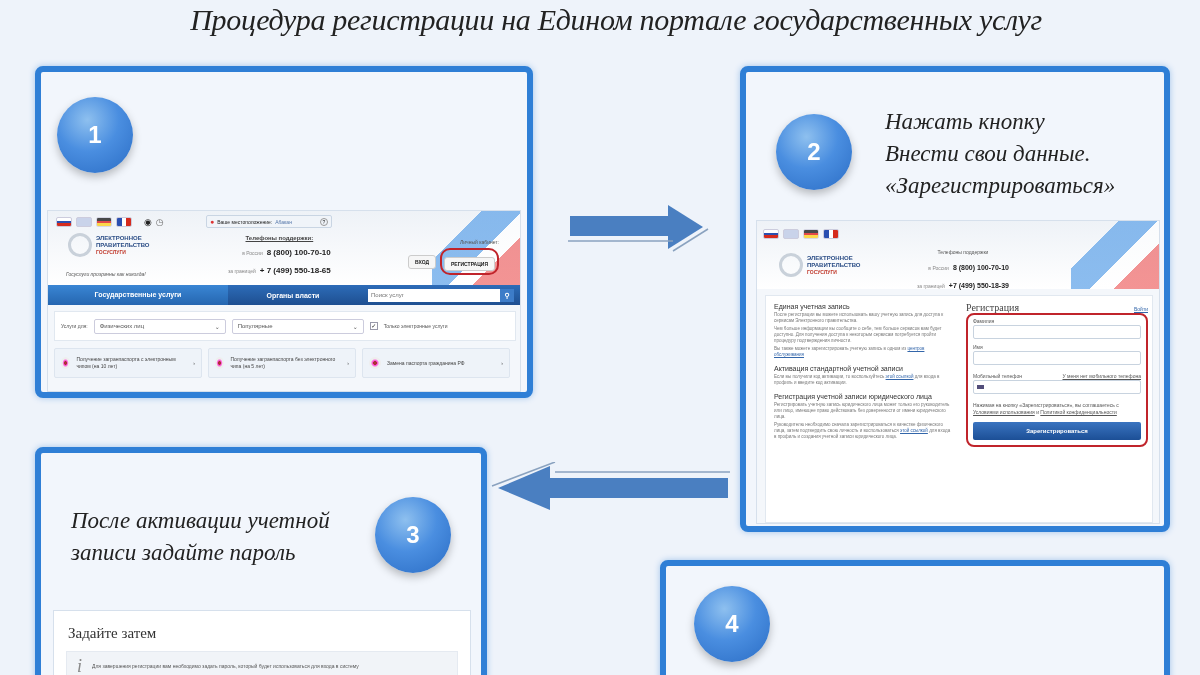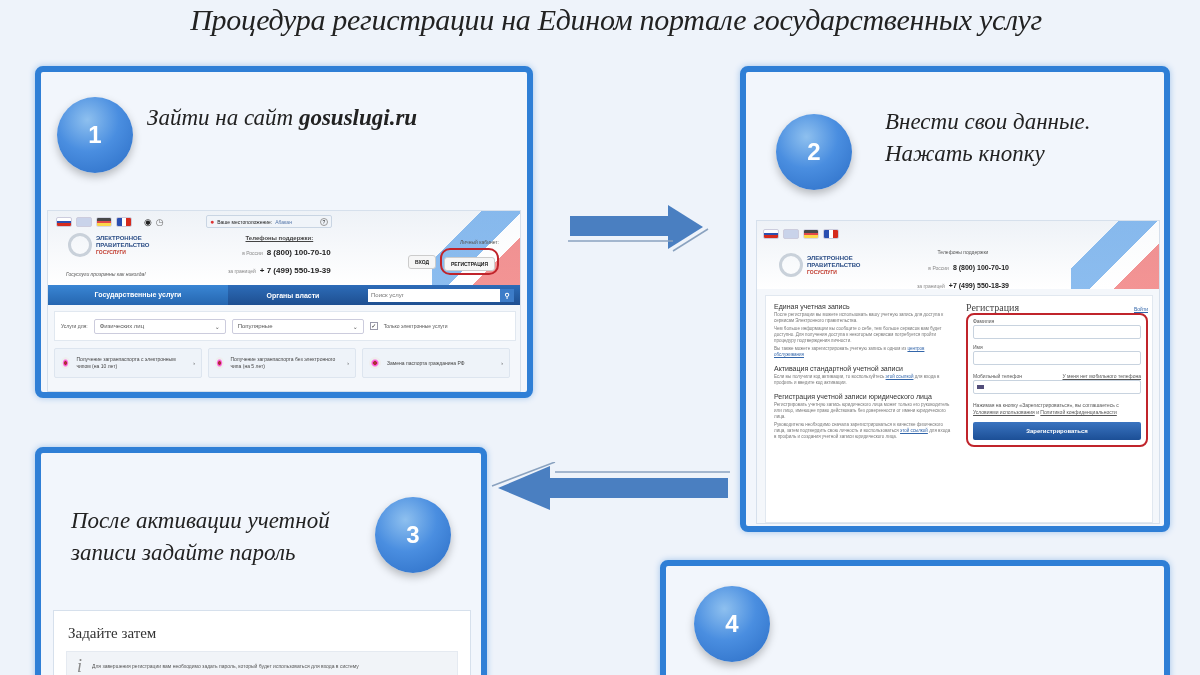--- a/index.html
+++ b/index.html
@@ -38,21 +38,20 @@
 </head>
 <body>
 
 <div class="title">Процедура регистрации на Едином портале государственных услуг</div>
 
 <div class="panel" style="left:35px;top:66px;width:498px;height:332px;">
   <div class="circle" style="left:16px;top:25px;">
       <span>1</span>
     </div>
   <div class="step-text" style="left:106px;top:30px;">
-    <div><span>Зайти на сайт </span><b>gosuslugi.ru</b></div>
   </div>
 
   <div class="shot" style="left:6px;top:138px;width:474px;height:182px;background:#f4f7fb;">
     <div style="position:absolute;left:0;top:0;width:474px;height:74px;background:linear-gradient(#eef2f7,#fff);">
       <div class="tricolor"></div>
       <div class="flags" style="position:absolute;left:8px;top:6px;">
         <span class="flag f-ru"></span>
         <span class="flag f-uk"></span>
         <span class="flag f-de"></span>
         <span class="flag f-fr"></span>
@@ -70,21 +69,21 @@
         <div>
           <div class="logo-txt">ЭЛЕКТРОННОЕ</div>
           <div class="logo-txt">ПРАВИТЕЛЬСТВО</div>
           <div class="logo-sub">ГОСУСЛУГИ</div>
         </div>
       </div>
       <div class="tiny" style="position:absolute;left:18px;top:60px;font-style:italic;">Госуслуги прозрачны как никогда!</div>
       <div style="position:absolute;left:180px;top:24px;text-align:right;">
         <div class="phone-lbl" style="text-align:center;">Телефоны поддержки:</div>
         <div><span class="phone-pre">в России</span><span class="phone">8 (800) 100-70-10</span></div>
-        <div><span class="phone-pre">за границей</span><span class="phone">+ 7 (499) 550-19-39</span></div>
+        <div><span class="phone-pre">за границей</span><span class="phone">+ 7 (499) 550-18-65</span></div>
       </div>
       <div style="position:absolute;left:360px;top:28px;">
         <div class="tiny" style="text-align:right;margin-bottom:2px;">Личный кабинет:</div>
         <div style="display:flex;gap:4px;align-items:center;">
           <span class="btn-small">ВХОД</span>
           <span class="red-ring"><span class="btn-small" style="display:inline-block;">РЕГИСТРАЦИЯ</span></span>
         </div>
       </div>
     </div>
     <div class="navbar" style="top:74px;">
@@ -133,22 +132,23 @@
   <polygon points="100,2 135,24 100,46" fill="#4a7fc1"></polygon>
   <line x1="0" y1="38" x2="105" y2="38" stroke="#8aa2bf" stroke-width="1.5"></line>
   <line x1="105" y1="48" x2="140" y2="26" stroke="#8aa2bf" stroke-width="1.5"></line>
 </svg>
 
 <div class="panel" style="left:740px;top:66px;width:430px;height:466px;">
   <div class="circle" style="left:30px;top:42px;">
       <span>2</span>
     </div>
   <div class="step-text" style="left:139px;top:34px;">
+    <div>Нажать кнопку</div>
     <div>Внести свои данные.</div>
-    <div>Нажать кнопку</div>
+    <div>«Зарегистрироваться»</div>
   </div>
   <div class="shot" style="left:10px;top:148px;width:404px;height:304px;background:#f4f7fb;">
     <div style="position:absolute;left:0;top:0;width:404px;height:68px;background:linear-gradient(#eef2f7,#fff);">
       <div class="tricolor"></div>
       <div class="flags" style="position:absolute;left:6px;top:8px;">
         <span class="flag f-ru"></span>
         <span class="flag f-uk"></span>
         <span class="flag f-de"></span>
         <span class="flag f-fr"></span>
       </div>

